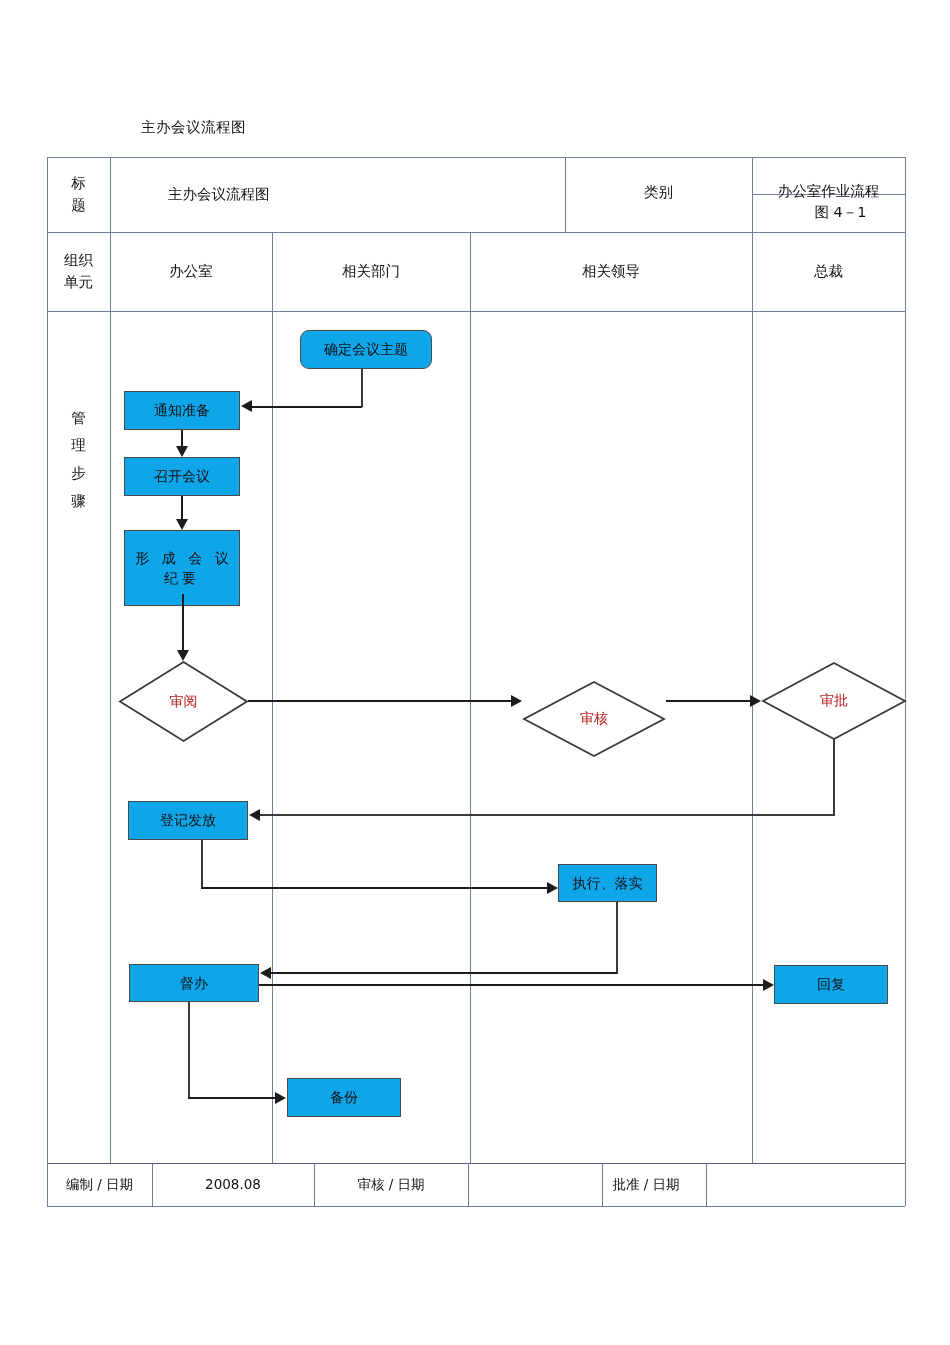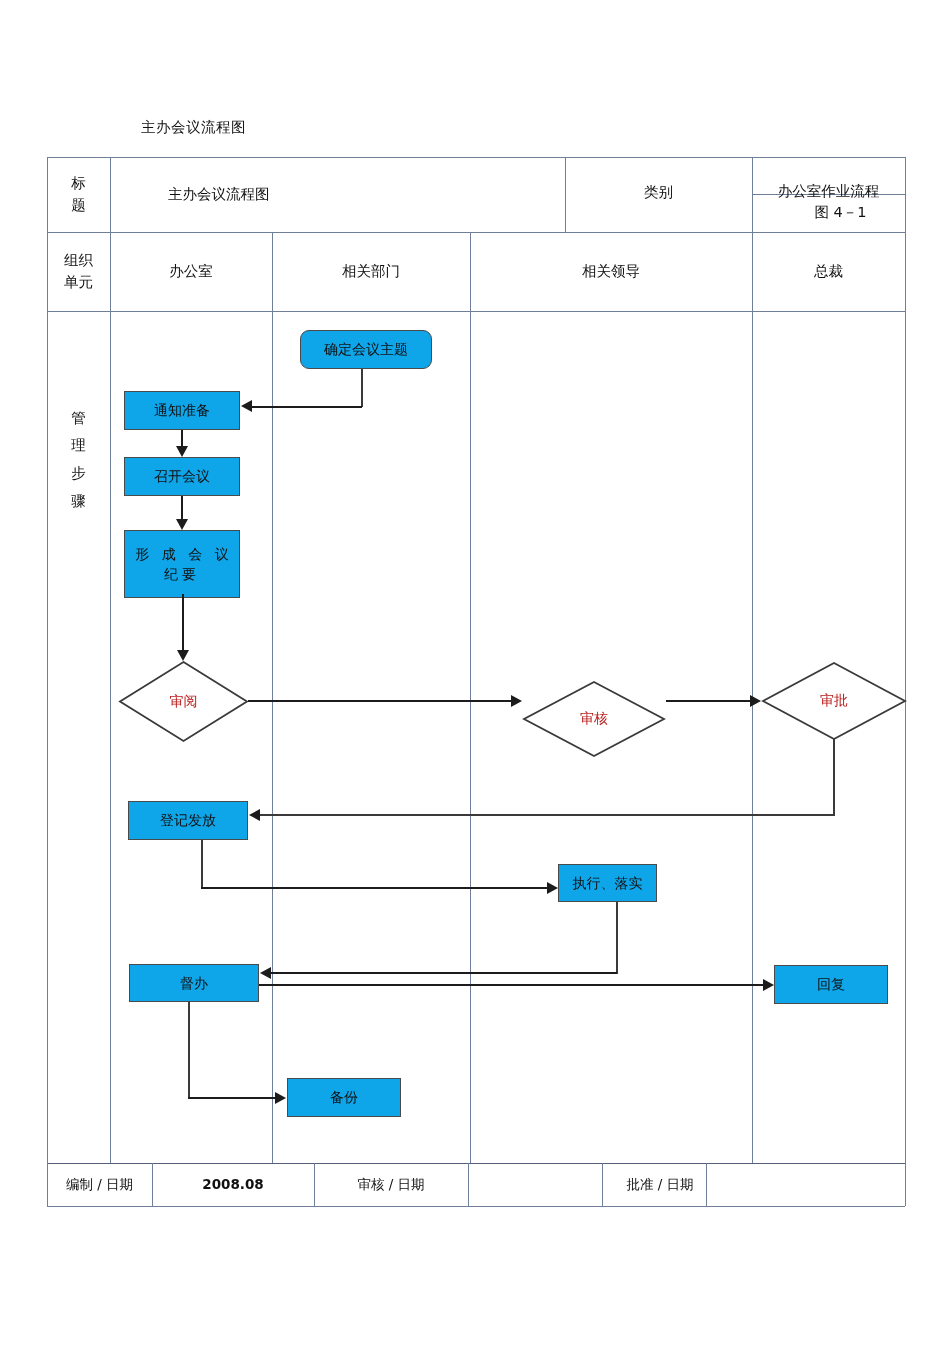--- a/index.html
+++ b/index.html
@@ -164,33 +164,33 @@
   <div class="cell-label" style="left:272px; top:232px; width:198px; height:79px;">相关部门</div>
   <div class="cell-label" style="left:470px; top:232px; width:282px; height:79px;">相关领导</div>
   <div class="cell-label" style="left:752px; top:232px; width:153px; height:79px;">总裁</div>
 
   <div class="cell-label vert" style="left:47px; top:380px; width:63px; height:160px;">管
 理
 步
 骤</div>
 
   <div class="cell-label" style="left:47px;  top:1163px; width:105px; height:43px; font-size:13.5px;">编制 / 日期</div>
-  <div class="cell-label" style="left:152px; top:1163px; width:162px; height:43px; font-size:13.5px;font-weight:bold;">2008.08</div>
+  <div class="cell-label" style="left:152px; top:1163px; width:162px; height:43px; font-size:13.5px;">2008.08</div>
   <div class="cell-label" style="left:314px; top:1163px; width:154px; height:43px; font-size:13.5px;">审核 / 日期</div>
   <div class="cell-label" style="left:468px; top:1163px; width:134px; height:43px; font-size:13.5px;"></div>
-  <div class="cell-label" style="left:608px; top:1163px; width:104px; height:43px; font-size:13.5px;">批准 / 日期</div>
+  <div class="cell-label" style="left:594px; top:1163px; width:104px; height:43px; font-size:13.5px;">批准 / 日期</div>
   <div class="cell-label" style="left:706px; top:1163px; width:199px; height:43px; font-size:13.5px;"></div>
 
   <div class="node rounded" style="left:300px; top:330px; width:132px; height:39px;">确定会议主题</div>
 
   <div class="node" style="left:124px; top:391px; width:116px; height:39px;">通知准备</div>
 
   <div class="node" style="left:124px; top:457px; width:116px; height:39px;">召开会议</div>
 
-  <div class="node spread" style="left:124px; top:530px; width:116px; height:68px;">形 成 会 议
+  <div class="node spread" style="left:124px; top:530px; width:116px; height:76px;">形 成 会 议
 纪要</div>
 
   <div class="diamond-wrap" style="left:118px; top:660px; width:131px; height:83px;">
     <svg width="131" height="83" viewBox="0 0 131 83">
       <polygon points="65.5,2 129,41.5 65.5,81 2,41.5" fill="#ffffff" stroke="#3a3a3a" stroke-width="1.8"></polygon>
     </svg>
     <div class="diamond-label">审阅</div>
   </div>
 
   <div class="diamond-wrap" style="left:522px; top:680px; width:144px; height:78px;">

